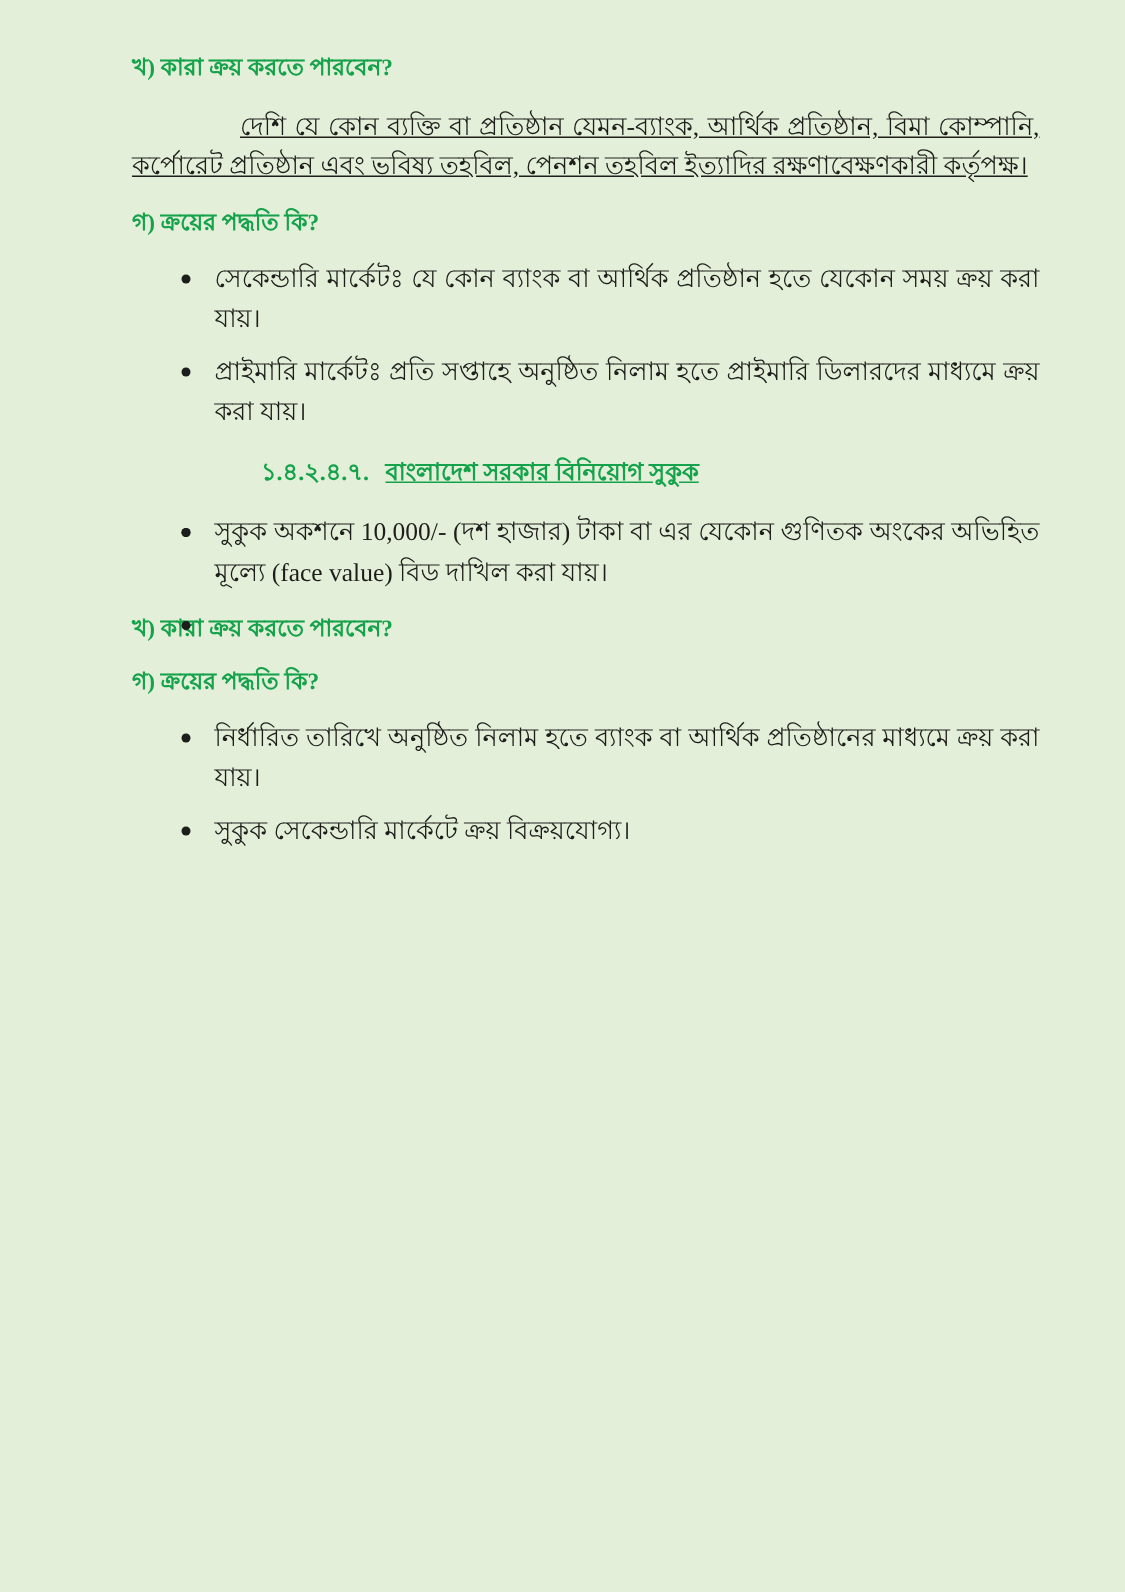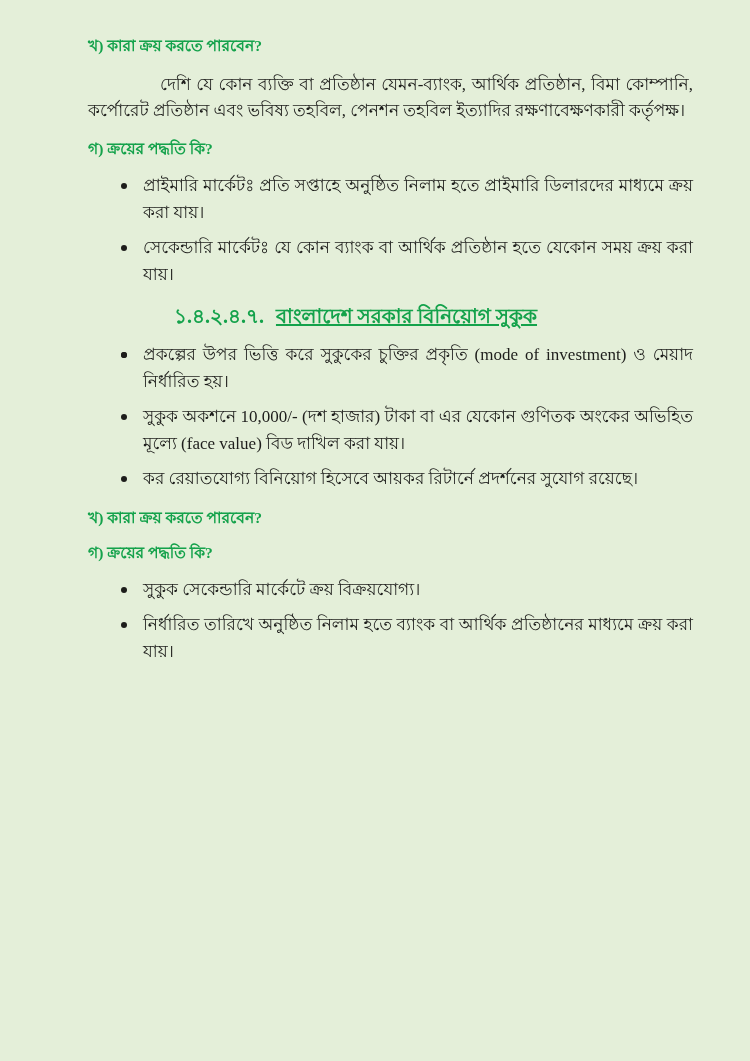--- a/index.html
+++ b/index.html
@@ -23,20 +23,21 @@
     font-weight: bold;
     line-height: 20px;
     margin: 15px 0 14px 0;
   }
   .page > .green-heading:first-child { margin-top: 0; }
   .para {
     text-align: justify;
     text-indent: 72px;
     line-height: 26px;
     margin: 16px 0 7px 0;
+    text-decoration: underline;
   }
   .bullet-list {
     list-style: none;
     margin: 4px 0 8px 0;
   }
   .bullet-item {
     position: relative;
     padding-left: 55px;
     line-height: 26.5px;
     margin-bottom: 9px;
@@ -48,21 +49,21 @@
     top: 10px;
     width: 6px;
     height: 6px;
     border-radius: 50%;
     background: var(--bullet-color, #1d1d1b);
   }
   .section-title-row {
     margin: 17px 0 15px 86px;
     color: var(--heading-color, #14a24b);
     font-weight: bold;
-    font-size: 20px;
+    font-size: 16px;
     line-height: 22px;
   }
   .section-title-underlined {
     text-decoration: underline;
     margin-left: 7px;
   }
 </style>
 </head>
 <body style="--background-color: #e4efd9; --heading-color: #14a24b; --body-text-color: #1d1d1b; --bullet-color: #1d1d1b;">
 
@@ -70,61 +71,56 @@
 
   <div class="green-heading">খ) কারা ক্রয় করতে পারবেন?</div>
 
   <p class="para">দেশি যে কোন ব্যক্তি বা প্রতিষ্ঠান যেমন-ব্যাংক, আর্থিক প্রতিষ্ঠান, বিমা কোম্পানি, কর্পোরেট প্রতিষ্ঠান এবং ভবিষ্য তহবিল, পেনশন তহবিল ইত্যাদির রক্ষণাবেক্ষণকারী কর্তৃপক্ষ।</p>
 
   <div class="green-heading">গ) ক্রয়ের পদ্ধতি কি?</div>
 
   <ul class="bullet-list">
     <li class="bullet-item">
       <span class="bullet-dot"></span>
-      <span>প্রাইমারি মার্কেটঃ প্রতি সপ্তাহে অনুষ্ঠিত নিলাম হতে প্রাইমারি ডিলারদের মাধ্যমে ক্রয় করা যায়।</span>
+      <span>সেকেন্ডারি মার্কেটঃ যে কোন ব্যাংক বা আর্থিক প্রতিষ্ঠান হতে যেকোন সময় ক্রয় করা যায়।</span>
     </li>
     <li class="bullet-item">
       <span class="bullet-dot"></span>
-      <span>সেকেন্ডারি মার্কেটঃ যে কোন ব্যাংক বা আর্থিক প্রতিষ্ঠান হতে যেকোন সময় ক্রয় করা যায়।</span>
+      <span>প্রাইমারি মার্কেটঃ প্রতি সপ্তাহে অনুষ্ঠিত নিলাম হতে প্রাইমারি ডিলারদের মাধ্যমে ক্রয় করা যায়।</span>
     </li>
   </ul>
 
   <div class="section-title-row">
     <span>১.৪.২.৪.৭.</span>
     <span class="section-title-underlined">বাংলাদেশ সরকার বিনিয়োগ সুকুক</span>
   </div>
 
 
   <ul class="bullet-list">
     <li class="bullet-item">
       <span class="bullet-dot"></span>
     </li>
     <li class="bullet-item">
       <span class="bullet-dot"></span>
-      <span>প্রকল্পের উপর ভিত্তি করে সুকুকের চুক্তির প্রকৃতি (mode of investment) ও মেয়াদ নির্ধারিত হয়।</span>
-    </li>
-    <li class="bullet-item">
-      <span class="bullet-dot"></span>
       <span>সুকুক অকশনে 10,000/- (দশ হাজার) টাকা বা এর যেকোন গুণিতক অংকের অভিহিত মূল্যে (face value) বিড দাখিল করা যায়।</span>
     </li>
     <li class="bullet-item">
       <span class="bullet-dot"></span>
-      <span>কর রেয়াতযোগ্য বিনিয়োগ হিসেবে আয়কর রিটার্নে প্রদর্শনের সুযোগ রয়েছে।</span>
     </li>
   </ul>
 
   <div class="green-heading">খ) কারা ক্রয় করতে পারবেন?</div>
 
 
   <div class="green-heading">গ) ক্রয়ের পদ্ধতি কি?</div>
 
   <ul class="bullet-list">
     <li class="bullet-item">
       <span class="bullet-dot"></span>
-      <span>সুকুক সেকেন্ডারি মার্কেটে ক্রয় বিক্রয়যোগ্য।</span>
+      <span>নির্ধারিত তারিখে অনুষ্ঠিত নিলাম হতে ব্যাংক বা আর্থিক প্রতিষ্ঠানের মাধ্যমে ক্রয় করা যায়।</span>
     </li>
     <li class="bullet-item">
       <span class="bullet-dot"></span>
-      <span>নির্ধারিত তারিখে অনুষ্ঠিত নিলাম হতে ব্যাংক বা আর্থিক প্রতিষ্ঠানের মাধ্যমে ক্রয় করা যায়।</span>
+      <span>সুকুক সেকেন্ডারি মার্কেটে ক্রয় বিক্রয়যোগ্য।</span>
     </li>
   </ul>
 
 </div>
 
 </body></html>

